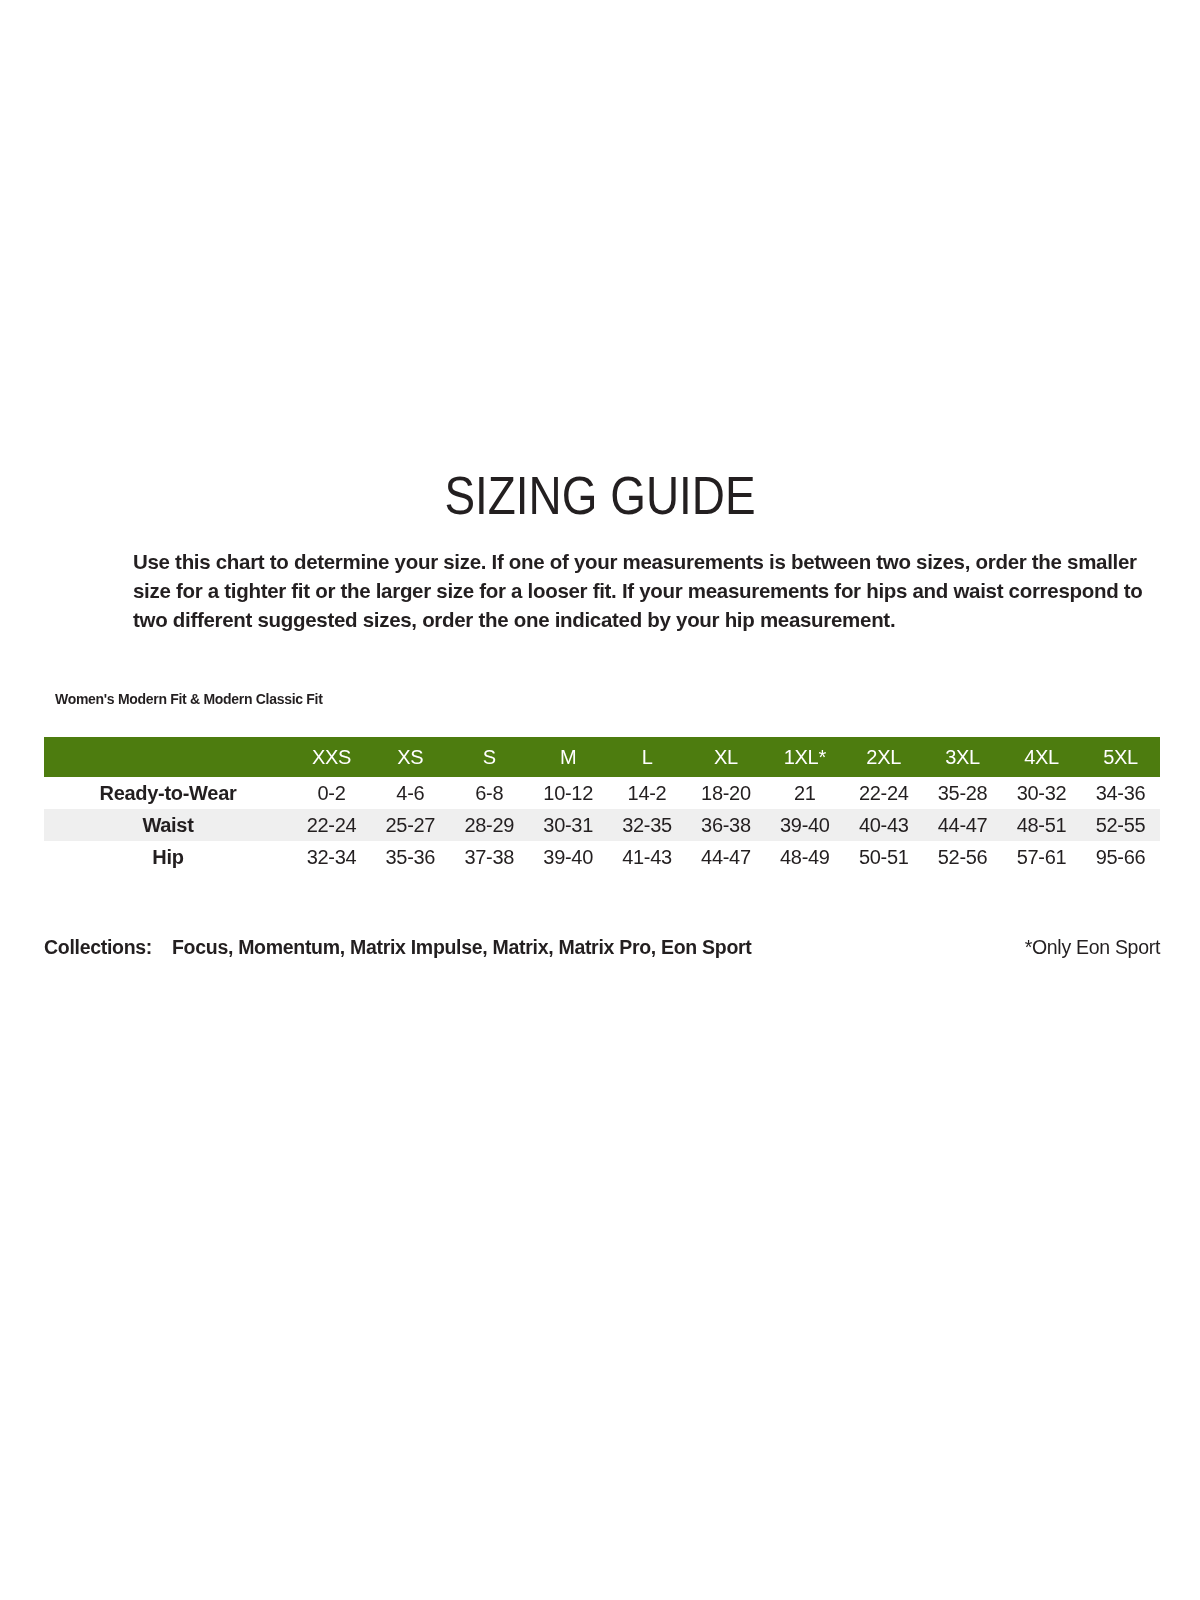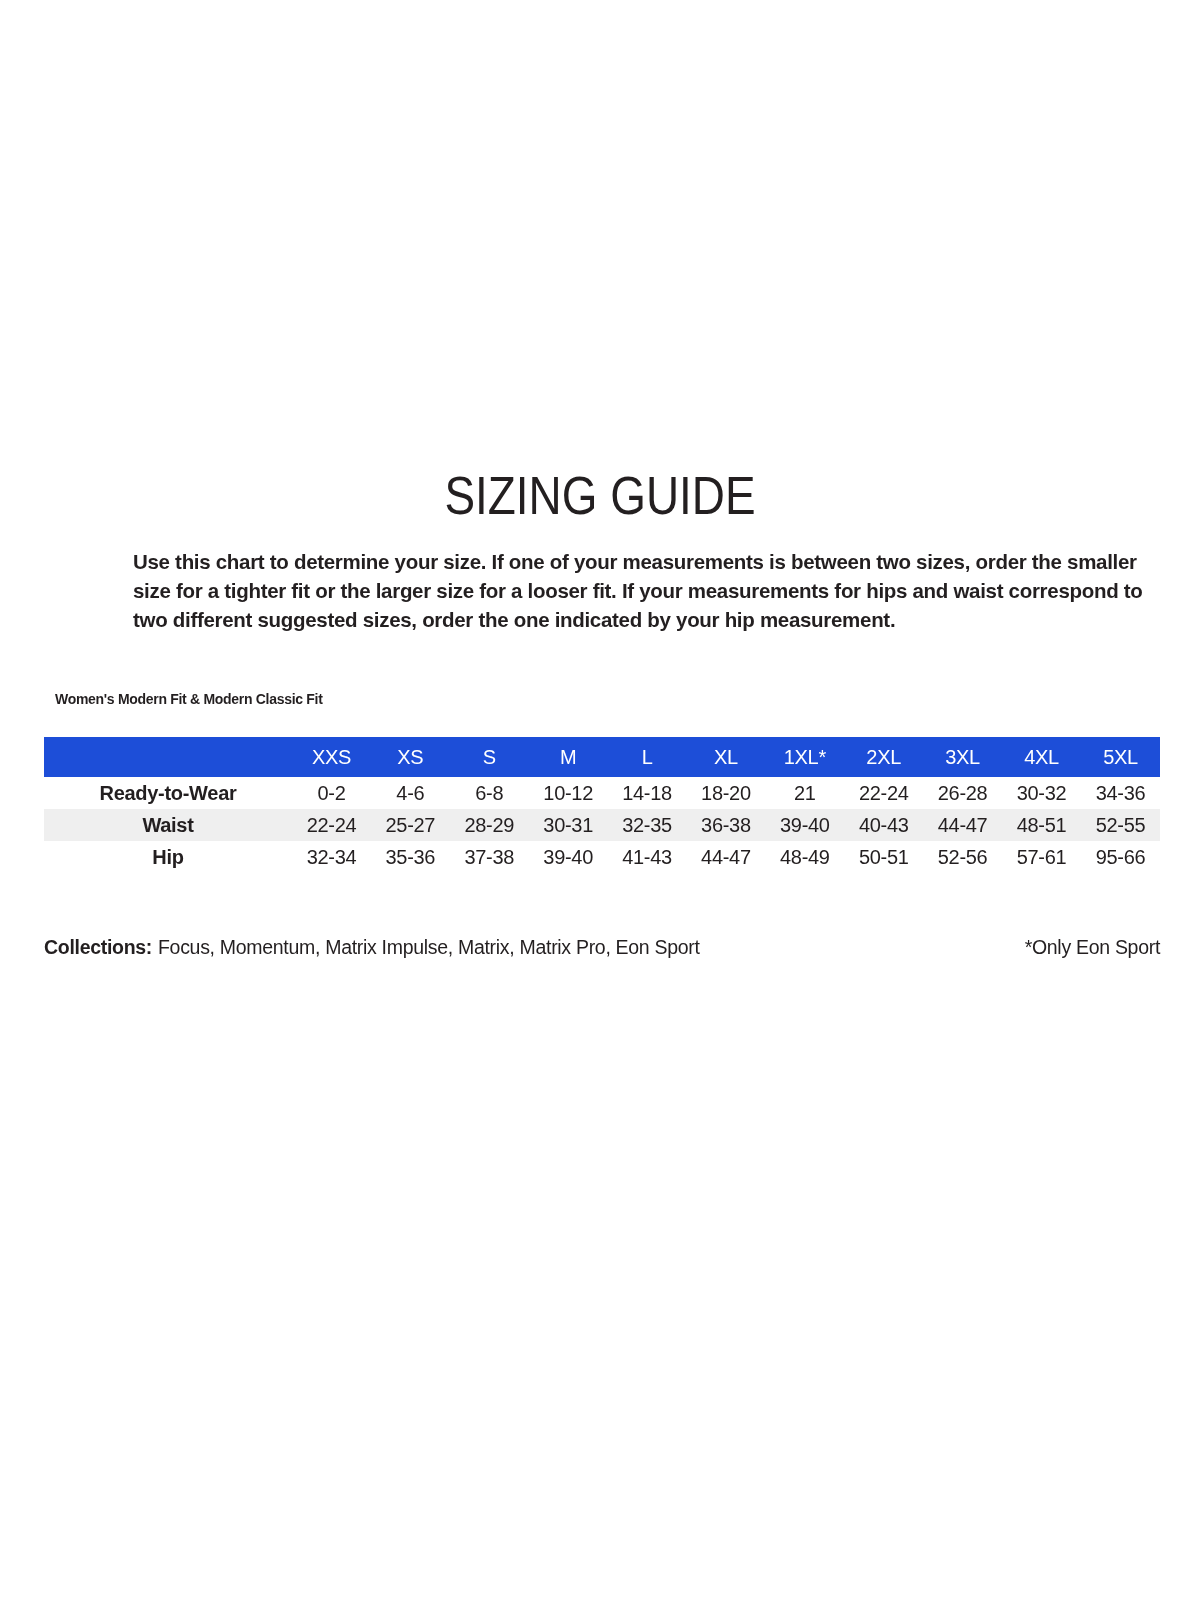--- a/index.html
+++ b/index.html
@@ -61,41 +61,41 @@
   table.size-table col.size-col  { width: 78.9px; }
   table.size-table th, table.size-table td {
     text-align: center;
     vertical-align: middle;
     padding: 0;
     border: none;
     letter-spacing: -0.3px;
   }
   table.size-table thead tr { height: 40px; }
   table.size-table thead th {
-    background: #1d4ed8;
+    background: #4d7c0f;
     color: #ffffff;
     font-weight: 400;
   }
   table.size-table tbody tr { height: 32px; }
   table.size-table tbody tr:nth-child(even) td { background: #EFEFEF; }
   table.size-table tbody td.row-label { font-weight: 700; }
   .table-footer {
     position: absolute;
     top: 936px;
     left: 44px;
     width: 1116px;
     display: flex;
     justify-content: space-between;
     align-items: baseline;
     font-size: 19.5px;
     letter-spacing: -0.3px;
     white-space: nowrap;
   }
   .collections-label { font-weight: 700; }
-  .collections-list { margin-left: 6px; }
+  .collections-list { margin-left: 20px; font-weight: bold; }
 </style>
 </head>
 <body>
 
 <div class="page">
 
   <h1 class="title">SIZING GUIDE</h1>
 
   <div class="intro">
     <div class="line">Use this chart to determine your size. If one of your measurements is between two sizes, order the smaller</div>
@@ -136,25 +136,25 @@
         <th>5XL</th>
       </tr>
     </thead>
     <tbody>
       <tr>
         <td class="row-label">Ready-to-Wear</td>
         <td>0-2</td>
         <td>4-6</td>
         <td>6-8</td>
         <td>10-12</td>
-        <td>14-18</td>
+        <td>14-2</td>
         <td>18-20</td>
         <td>21</td>
         <td>22-24</td>
-        <td>26-28</td>
+        <td>35-28</td>
         <td>30-32</td>
         <td>34-36</td>
       </tr>
       <tr>
         <td class="row-label">Waist</td>
         <td>22-24</td>
         <td>25-27</td>
         <td>28-29</td>
         <td>30-31</td>
         <td>32-35</td>

